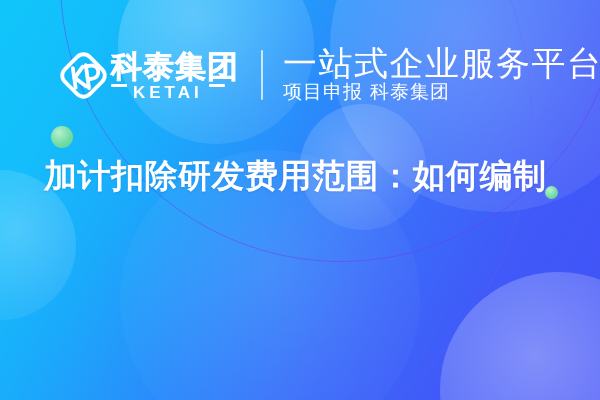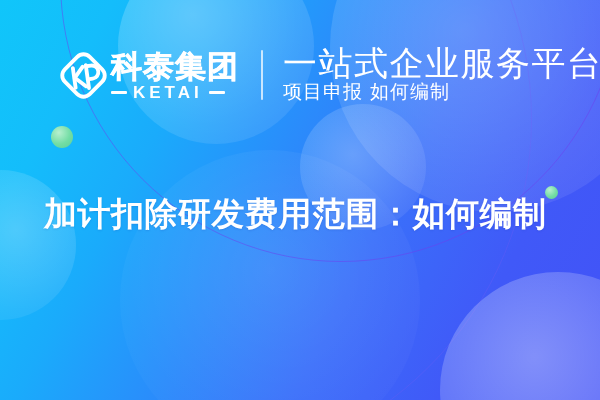--- a/index.html
+++ b/index.html
@@ -121,21 +121,21 @@
     font-size: 31px;
     line-height: 34px;
     font-weight: 700;
     color: #ffffff;
     letter-spacing: 1px;
     white-space: nowrap;
     -webkit-text-stroke: 0.6px #ffffff;
   }
   .logo-en-row {
     display: flex;
-    align-items: center;
+    align-items: flex-start;
     gap: 6px;
     margin-top: 1px;
   }
   .logo-rule {
     display: block;
     width: 16px;
     height: 3px;
     background: #ffffff;
     border-radius: 1px;
     flex: 0 0 auto;
@@ -179,21 +179,20 @@
     margin-top: 3px;
     font-weight: 400;
   }
 
   
   .headline {
     position: absolute;
     left: 44px;
     top: 152px;
     width: 520px;
-    margin-top: 38px;
   }
   .headline-line {
     font-family: "DejaVu Sans", "Liberation Sans", sans-serif;
     font-size: 33px;
     line-height: 48px;
     font-weight: 700;
     color: #ffffff;
     letter-spacing: 0.5px;
     white-space: nowrap;
     text-shadow: 0 1px 2px rgba(30,60,160,0.18);
@@ -239,21 +238,21 @@
           <span class="logo-en">KETAI</span>
           <span class="logo-rule"></span>
         </span>
       </span>
     </div>
 
     <span class="divider"></span>
 
     <span class="tagline">
       <span class="tagline-main">一站式企业服务平台</span>
-      <span class="tagline-sub">项目申报 如何编制</span>
+      <span class="tagline-sub">项目申报 科泰集团</span>
     </span>
   </div>
 
   <div class="headline">
     <div class="headline-line">加计扣除研发费用范围：如何编制</div>
   </div>
 
 </div>
 
 </body></html>

